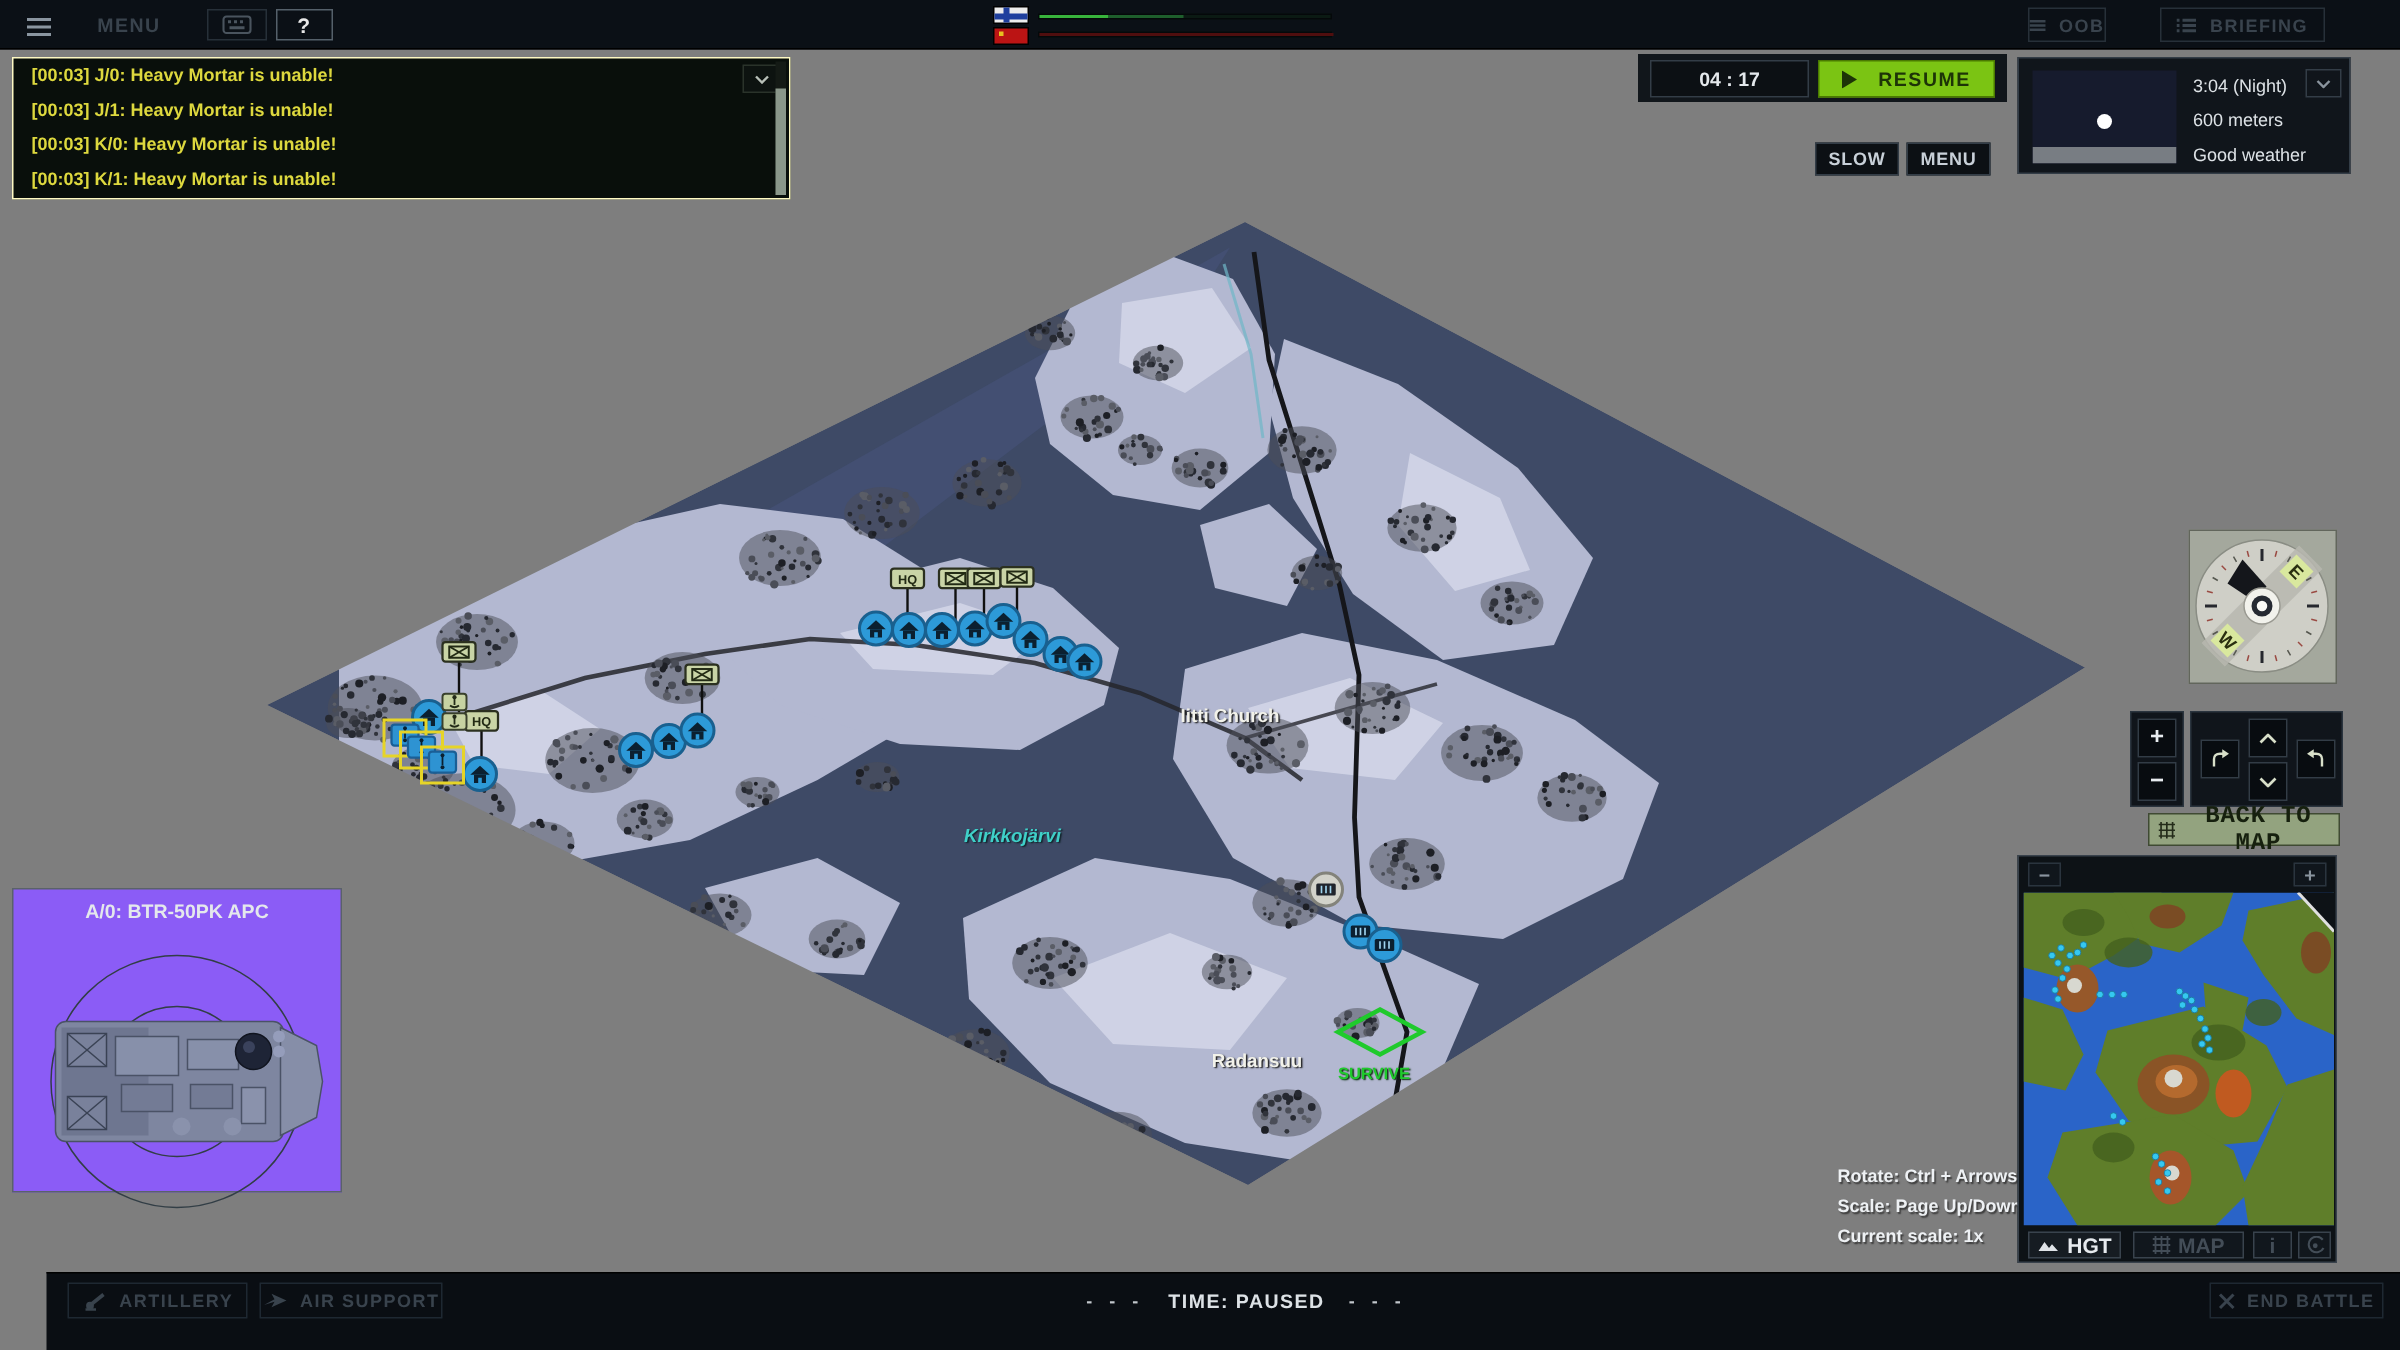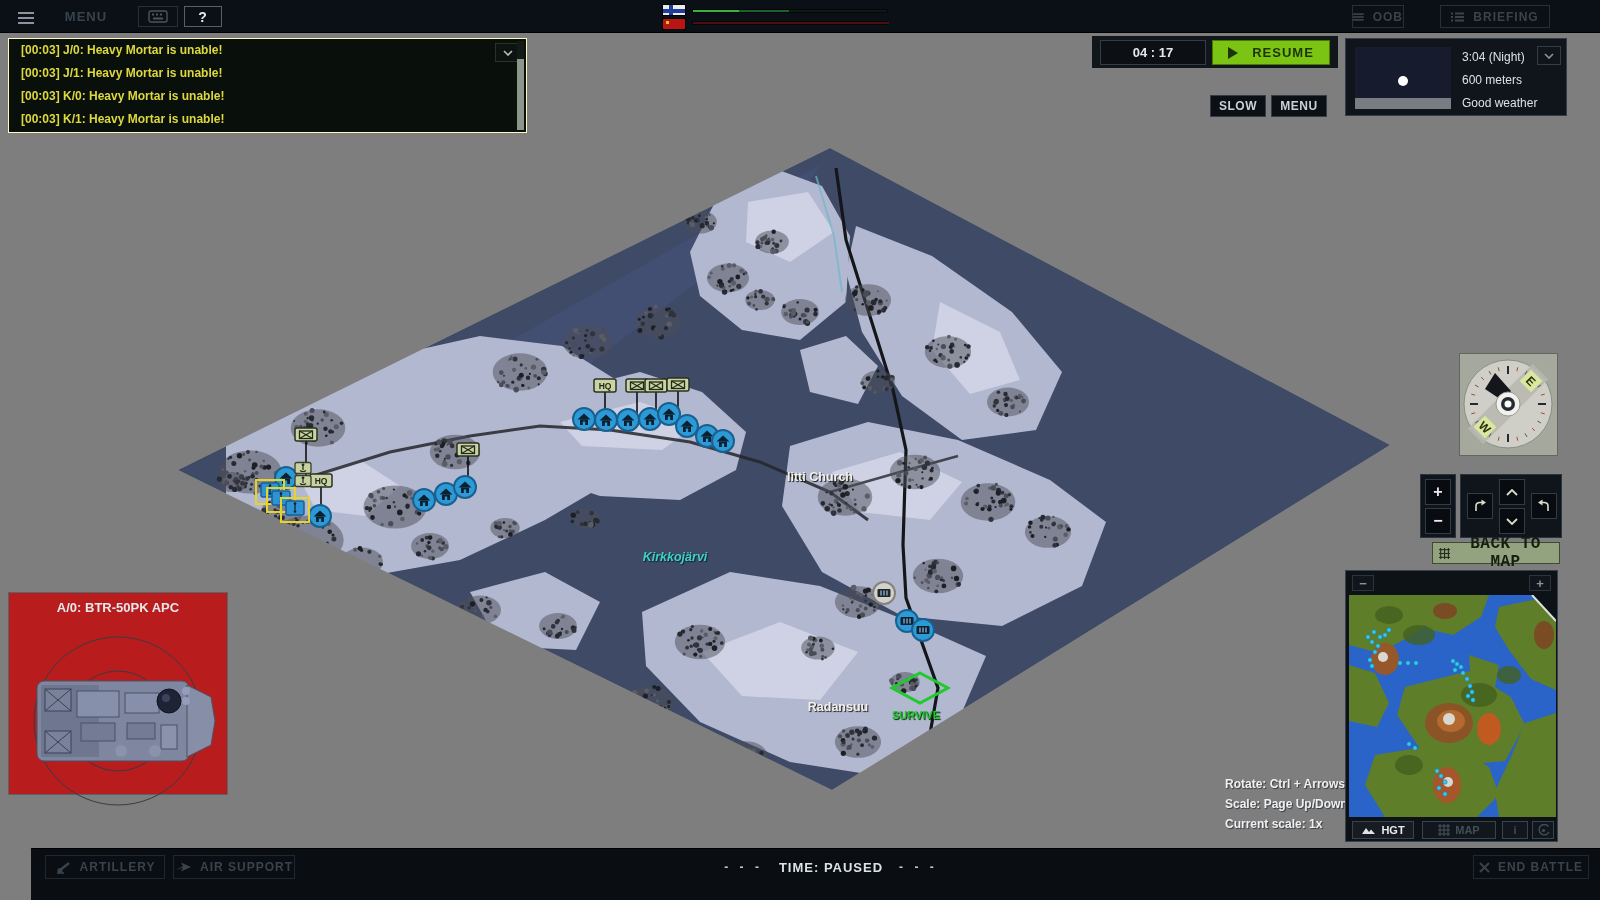--- a/index.html
+++ b/index.html
@@ -71,25 +71,25 @@
                border:1px solid #3f4a33;color:#16200e;font-size:16px;font-weight:700;letter-spacing:.5px;
                display:flex;align-items:center;justify-content:center;gap:8px;z-index:6;cursor:pointer;font-family:Liberation Mono, monospace;}
   
   #minimap{position:absolute;left:1345px;top:570px;width:213px;height:272px;background:#0d1216;
            border:1px solid #39424c;z-index:6;}
   .mm-zoom{position:absolute;top:4px;width:22px;height:16px;background:#10161c;border:1px solid #2a343e;
            color:#8a949e;font-size:13px;font-weight:700;display:flex;align-items:center;justify-content:center;
            cursor:pointer;}
   #minimap-svg{position:absolute;left:3px;top:24px;}
   .mm-btn{position:absolute;top:250px;height:18px;background:#11171d;border:1px solid #39434d;
-          display:flex;align-items:center;justify-content:center;gap:5px;font-size:11px;font-weight:700;
+          display:flex;align-items:center;justify-content:center;gap:5px;font-size:14px;font-weight:700;
           color:#434d57;cursor:pointer;}
   .mm-btn.active{color:#e6eaee;background:#161c22;}
   
-  #unit-panel{position:absolute;left:8px;top:592px;width:220px;height:203px;background:#b91c1c;
+  #unit-panel{position:absolute;left:8px;top:592px;width:220px;height:203px;background:#8b5cf6;
               border:1px solid #5a626a;z-index:6;}
   #unit-title{position:absolute;left:0;top:7px;width:100%;text-align:center;color:#e4e8ec;
               font-size:13px;font-weight:700;}
   
   .bb-btn{position:absolute;top:6px;height:24px;display:flex;align-items:center;justify-content:center;gap:8px;
           background:#0a0e13;border:1px solid #1e2832;color:#39434d;font-size:12px;font-weight:700;
           letter-spacing:1px;cursor:pointer;}
   #time-status{position:absolute;left:50%;top:0;transform:translateX(-50%);height:36px;display:flex;
                align-items:center;gap:16px;color:#dde2e6;font-size:13px;font-weight:700;letter-spacing:1px;}
   #time-status .dashes{color:#c2c7cc;font-size:12px;letter-spacing:4px;}

